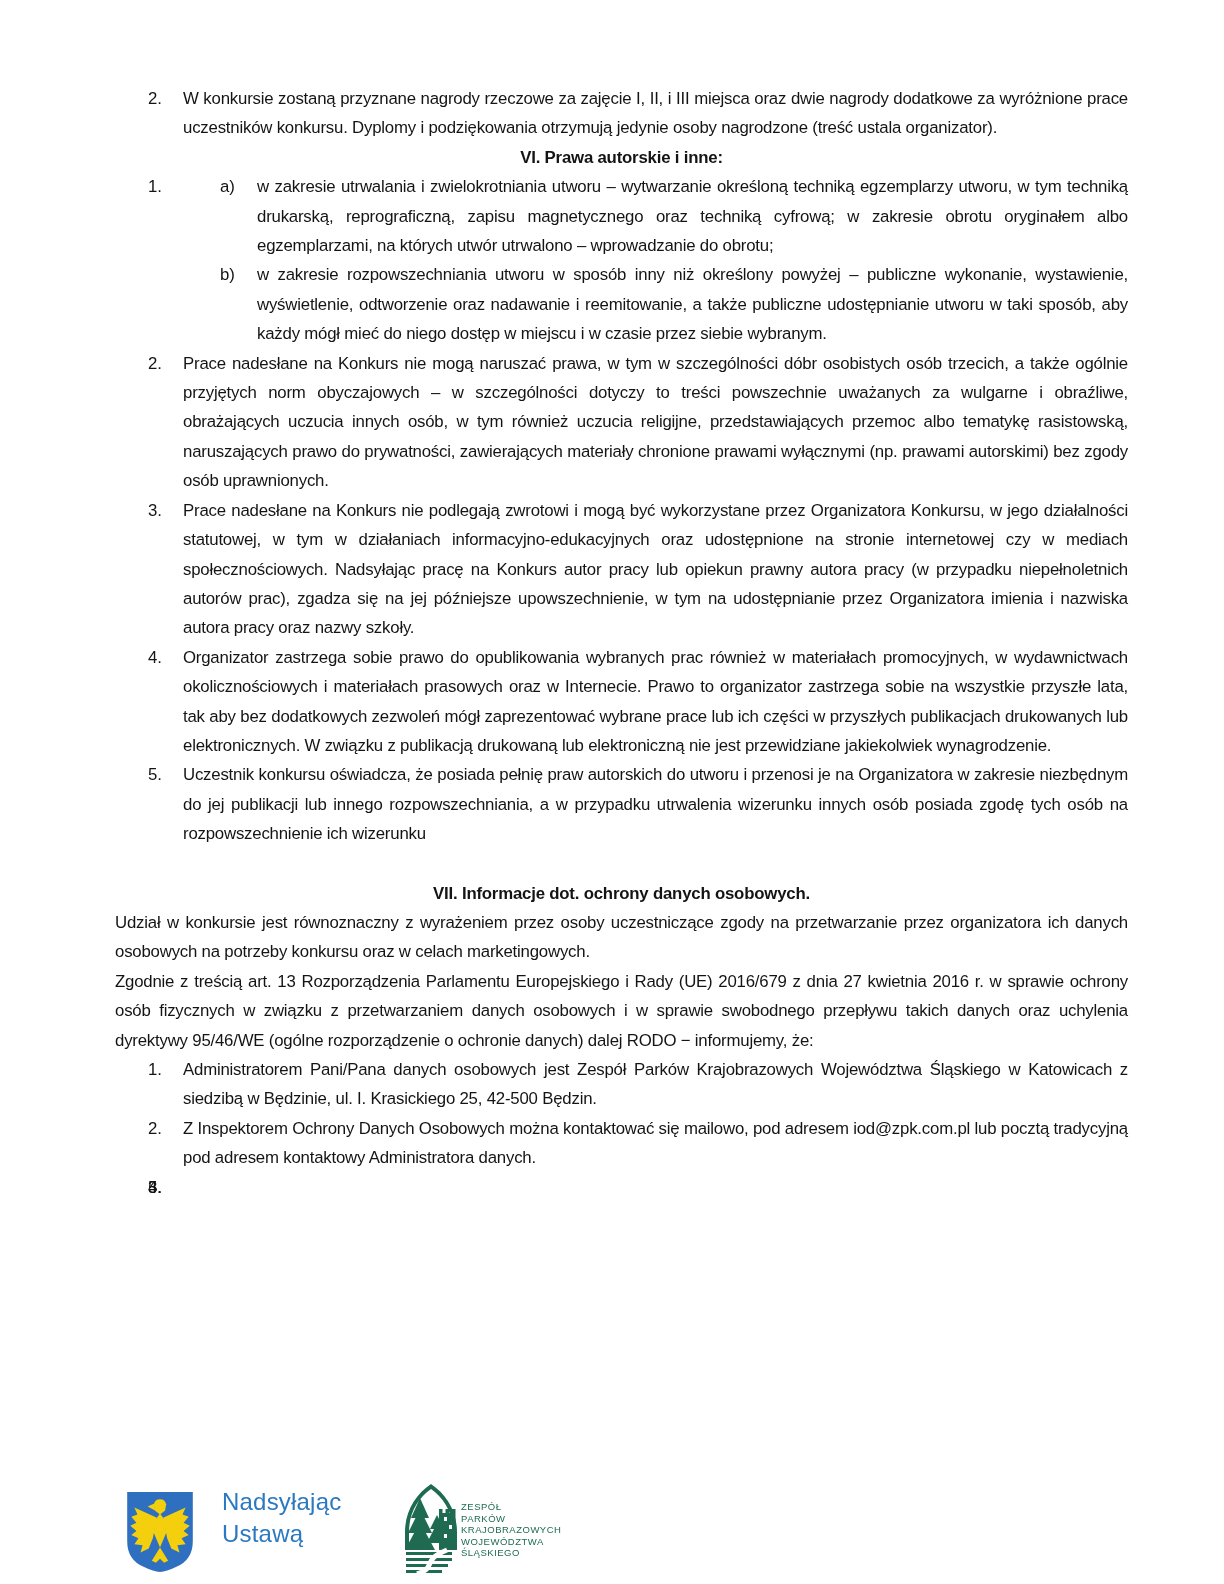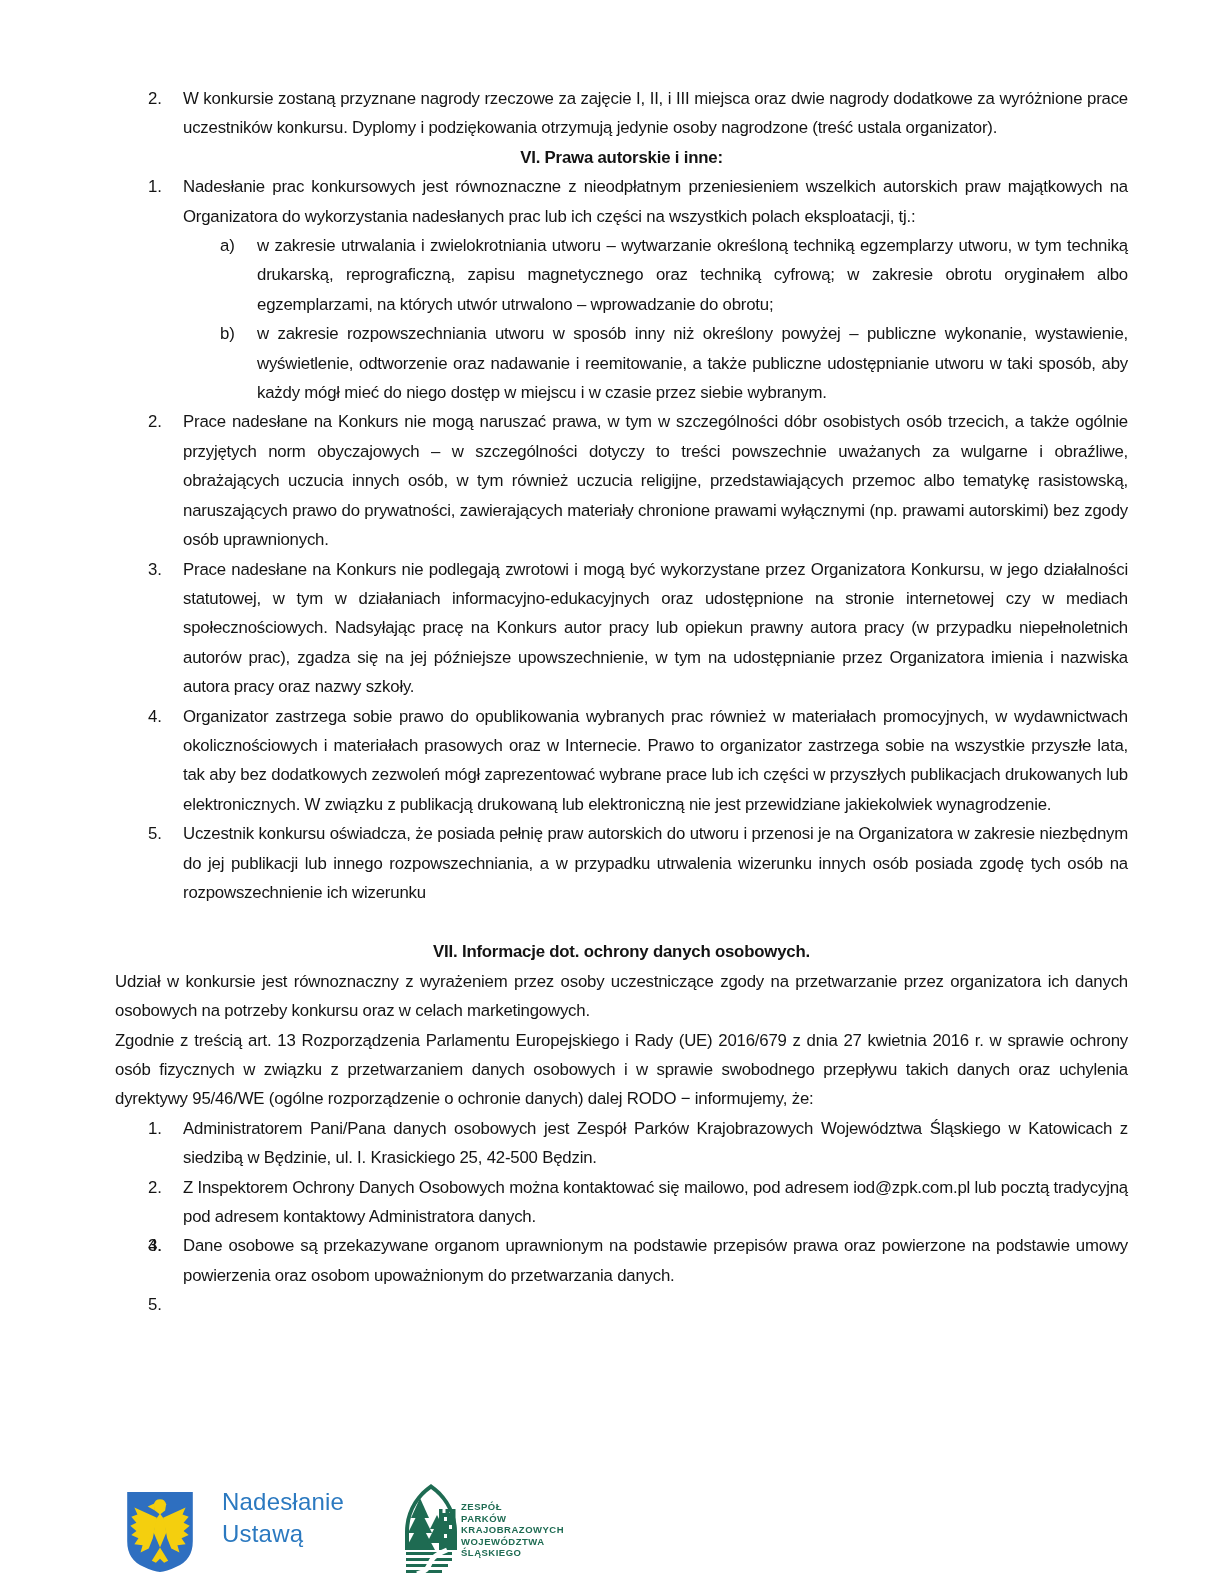--- a/index.html
+++ b/index.html
@@ -28,39 +28,38 @@
   .sec7-heading{margin-top:30px !important;}
   .footer{position:absolute;left:0;top:1484px;width:1224px;height:100px;}
   .coa{position:absolute;left:126px;top:7px;}
   .woj-text{
     position:absolute;left:222px;top:2px;
     color:#2b79c0;font-size:24px;line-height:32px;letter-spacing:0.2px;
   }
   .zpk-logo{position:absolute;left:403px;top:0;}
   .zpk-text{
     position:absolute;left:461px;top:17px;
-    color:#1e6b52;font-weight:bold;font-size:9.5px;line-height:11.5px;letter-spacing:0.5px;
+    color:#1e6b52;font-weight:normal;font-size:9.5px;line-height:11.5px;letter-spacing:0.5px;
   }
 </style>
 </head>
 <body>
 
 <div class="page">
   <div class="content">
 
     <p class="num-item">
       <span class="marker">2.</span>
       <span>W konkursie zostaną przyznane nagrody rzeczowe za zajęcie I, II, i III miejsca oraz dwie nagrody dodatkowe za wyróżnione prace uczestników konkursu. Dyplomy i podziękowania otrzymują jedynie osoby nagrodzone (treść ustala organizator).</span>
     </p>
 
     <p class="heading">VI. Prawa autorskie i inne:</p>
 
     <p class="num-item">
       <span class="marker">1.</span>
-      <span>Nadesłanie prac konkursowych jest równoznaczne z nieodpłatnym przeniesieniem wszelkich autorskich praw majątkowych na Organizatora do wykorzystania nadesłanych prac lub ich części na wszystkich polach eksploatacji, tj.:</span>
     </p>
     <p class="sub-item">
       <span class="marker">a)</span>
       <span>w zakresie utrwalania i zwielokrotniania utworu – wytwarzanie określoną techniką egzemplarzy utworu, w tym techniką drukarską, reprograficzną, zapisu magnetycznego oraz techniką cyfrową; w zakresie obrotu oryginałem albo egzemplarzami, na których utwór utrwalono – wprowadzanie do obrotu;</span>
     </p>
     <p class="sub-item">
       <span class="marker">b)</span>
       <span>w zakresie rozpowszechniania utworu w sposób inny niż określony powyżej – publiczne wykonanie, wystawienie, wyświetlenie, odtworzenie oraz nadawanie i reemitowanie, a także publiczne udostępnianie utworu w taki sposób, aby każdy mógł mieć do niego dostęp w miejscu i w czasie przez siebie wybranym.</span>
     </p>
     <p class="num-item">
@@ -90,21 +89,20 @@
     </p>
     <p class="num-item">
       <span class="marker">2.</span>
       <span>Z Inspektorem Ochrony Danych Osobowych można kontaktować się mailowo, pod adresem iod@zpk.com.pl lub pocztą tradycyjną pod adresem kontaktowy Administratora danych.</span>
     </p>
     <p class="num-item">
       <span class="marker">3.</span>
     </p>
     <p class="num-item">
       <span class="marker">4.</span>
-      <span>Dane osobowe są przekazywane organom uprawnionym na podstawie przepisów prawa oraz powierzone na podstawie umowy powierzenia oraz osobom upoważnionym do przetwarzania danych.</span>
     </p>
     <p class="num-item">
       <span class="marker">5.</span>
     </p>
 
   </div>
 
   <div class="footer">
 
     <span class="coa">
@@ -115,21 +113,21 @@
           <path d="M28 12 l-7 3 7 4 z"></path>
           <path d="M33 22 l5 7 1 12 -6 14 -6 -14 1 -12 z"></path>
           <path d="M30 26 L8 16 l3 7 -6 2 5 6 -6 3 6 5 -5 4 7 3 -4 6 8 1 -2 7 8 -4 4 -10 z"></path>
           <path d="M36 26 L58 16 l-3 7 6 2 -5 6 6 3 -6 5 5 4 -7 3 4 6 -8 1 2 7 -8 -4 -4 -10 z"></path>
           <path d="M33 55 l-8 13 4 2 4 -4 4 4 4 -2 z"></path>
         </g>
       </svg>
     </span>
 
     <div class="woj-text">
-      <div>Nadesłanie</div>
+      <div>Nadsyłając</div>
       <div>Ustawą</div>
     </div>
 
     <span class="zpk-logo">
       <svg width="56" height="92" viewBox="0 0 56 92" xmlns="http://www.w3.org/2000/svg">
         <g fill="#1e6b52">
           <path d="M28 0 C13 10 2 27 2 48 V66 H6 V48 C6 29 15 14 28 5 C41 14 50 29 50 48 V66 H54 V48 C54 27 43 10 28 0 Z"></path>
           <path d="M17 14 L26 34 H8 Z"></path>
           <path d="M17 25 L29 49 H5 Z"></path>
           <path d="M17 38 L32 66 H2 Z"></path>

